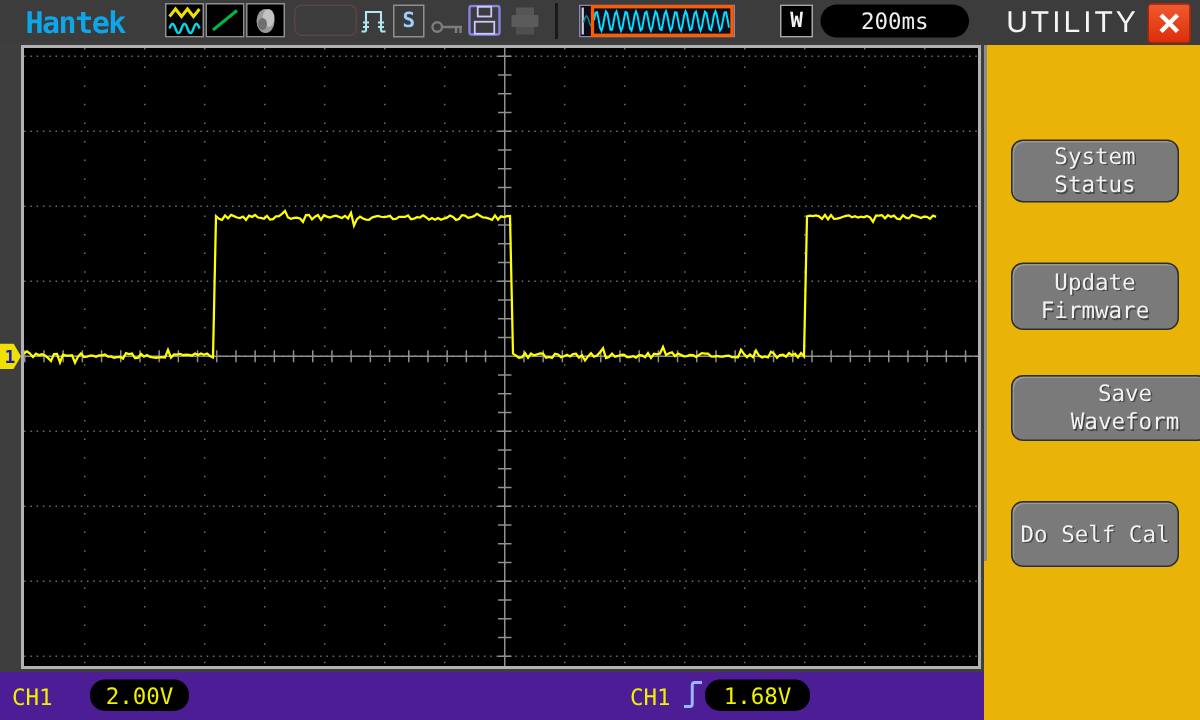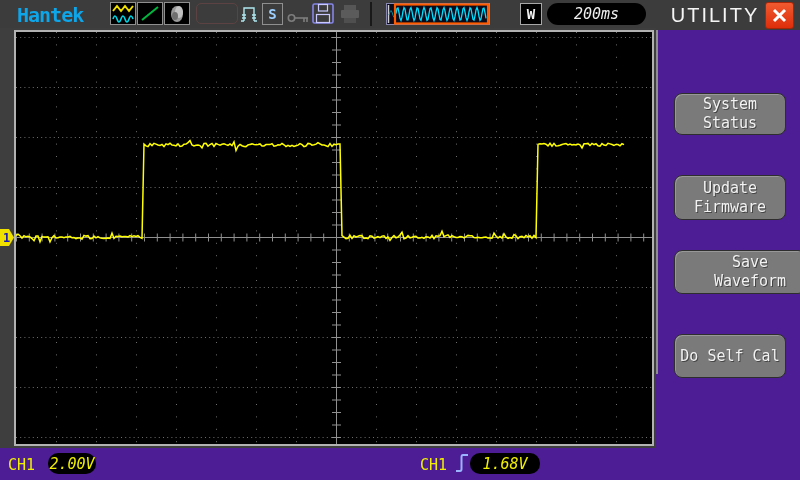--- a/index.html
+++ b/index.html
@@ -13,25 +13,25 @@
   .icon-box{width:24px;height:21px;border:1px solid #8f8f8f;background:#000;top:2px;
             display:flex;align-items:center;justify-content:center;}
   #field-empty{left:196px;top:3px;width:40px;height:19px;border:1px solid #5c4242;border-radius:5px;}
   .bar-glyph{top:3px;}
   #s-box{left:262px;top:3px;width:19px;height:20px;border:1px solid #8f8f8f;
          display:flex;align-items:center;justify-content:center;color:#9ccfff;font-weight:bold;font-size:14px;}
   #w-box{left:520px;top:3px;width:20px;height:20px;border:1px solid #a8a8a8;background:#000;
          display:flex;align-items:center;justify-content:center;color:#f2f2f2;font-weight:bold;font-size:14px;}
   #tb-sep{left:370px;top:2px;width:2px;height:24px;background:#191919;}
   .pill{background:#000;border-radius:11px;display:flex;align-items:center;justify-content:center;
-        color:#f0f0f0;font-size:15px;font-style:italic;}
+        color:#f0f0f0;font-size:15px;}
   #timebase-pill{left:547px;top:3px;width:99px;height:22px;}
 
   
-  #sidebar{left:656px;top:0;width:144px;height:480px;background:#4c1d95;}
+  #sidebar{left:656px;top:0;width:144px;height:480px;background:#eab308;}
   #sidebar-header{left:0;top:0;width:144px;height:30px;background:#3c3c3c;
                   display:flex;align-items:center;justify-content:center;}
   #menu-title{color:#f5f5f5;font-family:"Liberation Sans", sans-serif;font-size:20px;letter-spacing:2px;
               margin-right:26px;}
   #close-btn{left:109px;top:2px;width:27px;height:25px;border-radius:3px;
              background:linear-gradient(#f05a30,#dd2e0a);display:flex;align-items:center;justify-content:center;
              border:1px solid #a82608;cursor:pointer;}
   #sidebar-body{left:0;top:30px;width:142px;height:344px;border-left:2px solid #8d8d8d;}
   .menu-btn{left:16px;width:110px;background:#7a7a7a;border:1px solid #2e2e2e;border-radius:8px;
             box-shadow:inset 1px 1px 0 #989898;color:#f2f2f2;font-size:15px;line-height:19px;
@@ -272,21 +272,21 @@
   <div id="ch-marker" class="abs">
     <svg width="14" height="17">
       <polygon points="0,0 9,0 14,8.5 9,17 0,17" fill="#f0e000"></polygon>
       <text x="3" y="13" font-family="DejaVu Sans Mono, monospace" font-size="12" font-weight="bold" fill="#1818b8">1</text>
     </svg>
   </div>
 </div>
 
 <div id="bottom-bar" class="abs">
   <span class="ch-label abs" style="left:8px;">CH1</span>
-  <div class="pill val-pill abs" style="left:48px;width:48px;">
+  <div class="pill val-pill abs" style="left:60px;width:66px;">
     <span>2.00V</span>
   </div>
 
   <span class="ch-label abs" style="left:420px;">CH1</span>
   <div class="abs" style="left:455px;top:4px;">
     <svg width="15" height="23">
       <path d="M1,19 h4 q1.5,0 1.5,-2 V5 q0,-2 1.5,-2 h5" fill="none" stroke="#9ab4ff" stroke-width="2"></path>
     </svg>
   </div>
   <div class="pill val-pill abs" style="left:470px;width:70px;">

